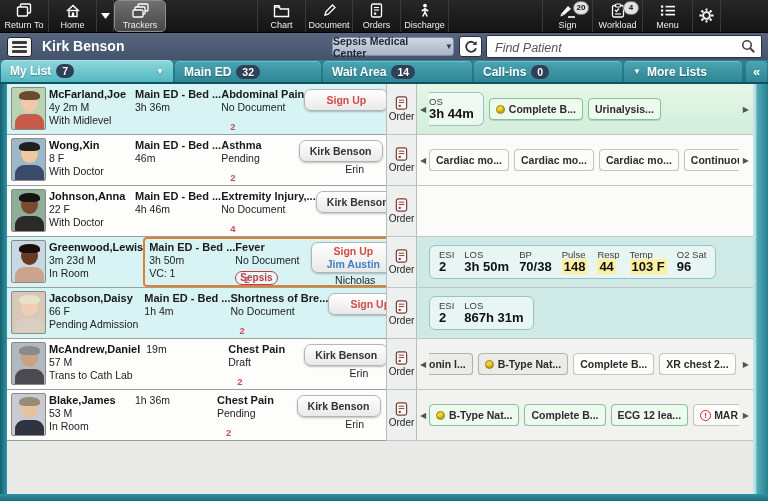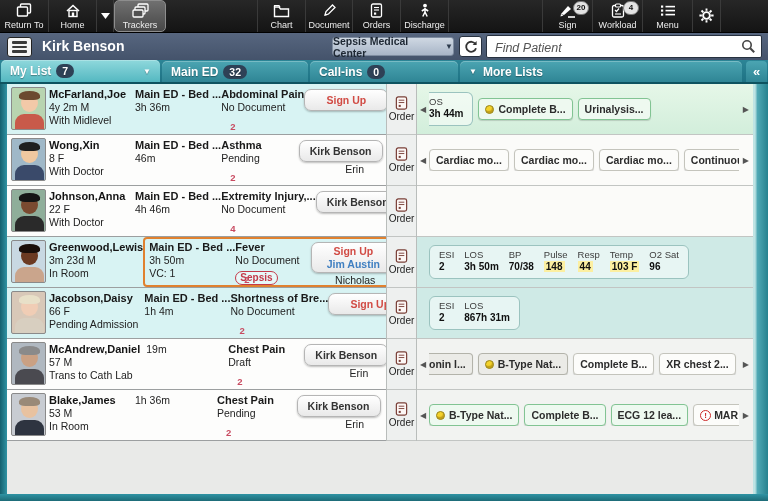--- a/index.html
+++ b/index.html
@@ -101,21 +101,21 @@
   .clipL{border-left:none;border-radius:0 4px 4px 0;margin-left:-6px;}
   .dot{width:7px;height:7px;border-radius:50%;background:#f4d32b;border:1px solid #96821b;
        box-shadow:inset -1px -2px 1px rgba(130,95,0,.45);margin-right:4px;flex:0 0 auto;}
   .alertic{width:11px;height:11px;border-radius:50%;border:1.5px solid #cc2a2a;color:#cc2a2a;font-size:8px;font-weight:bold;
           display:flex;align-items:center;justify-content:center;margin-right:3px;flex:0 0 auto;box-sizing:border-box;background:#fff;}
   .vchip{border:1px solid #9bc3bf;background:rgba(255,255,255,.5);border-radius:6px;padding:3px 9px 4px;display:flex;flex:0 0 auto;cursor:pointer;}
   .vchip.clipL{border-left:none;border-radius:0 6px 6px 0;margin-left:-5px;padding-left:5px;}
   .vf{margin-right:10px;}
   .vf:last-child{margin-right:0;}
   .vl{font-size:9.5px;color:#3c3c3c;line-height:11px;white-space:nowrap;}
-  .vv{font-size:10px;font-weight:bold;color:#101010;line-height:14px;white-space:nowrap;}
+  .vv{font-size:13px;font-weight:bold;color:#101010;line-height:14px;white-space:nowrap;}
   .vv .hl{background:#fcefa1;padding:0 2px;}
 </style>
 </head>
 <body>
 
 <div class="app">
 
   <div class="toolbar">
     <div class="titem" style="width:49px">
       <span class="ticon">
@@ -265,28 +265,32 @@
       <span class="mag">
         <svg width="15" height="15" viewBox="0 0 15 15">
             <circle cx="6" cy="6" r="4.2" fill="none" stroke="#444" stroke-width="1.6"></circle>
             <line x1="9.2" y1="9.2" x2="13.2" y2="13.2" stroke="#444" stroke-width="2"></line>
           </svg>
       </span>
     </div>
   </div>
 
   <div class="tabbar">
-    <div class="tab active" style="width:159px">
+    <div class="tab active" style="width:172px">
       <span>My List</span>
       <span class="tcount">7</span>
       <span class="tcaret">▼</span>
     </div>
     <div class="tab" style="width:146px">
       <span>Main ED</span>
       <span class="tcount">32</span>
+    </div>
+    <div class="tab" style="width:149px">
+      <span>Wait Area</span>
+      <span class="tcount">14</span>
     </div>
     <div class="tab" style="width:148px">
       <span>Call-ins</span>
       <span class="tcount">0</span>
     </div>
     <div class="tab" style="flex:1">
       <span class="tcaret-l">▼</span>
       <span>More Lists</span>
     </div>
     <div class="collapse">«</div>

